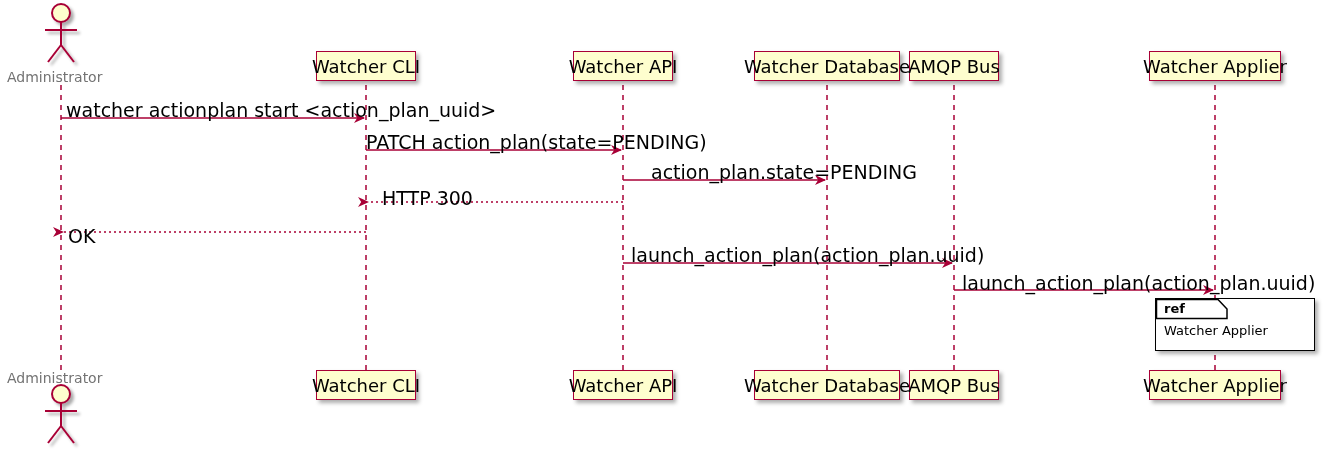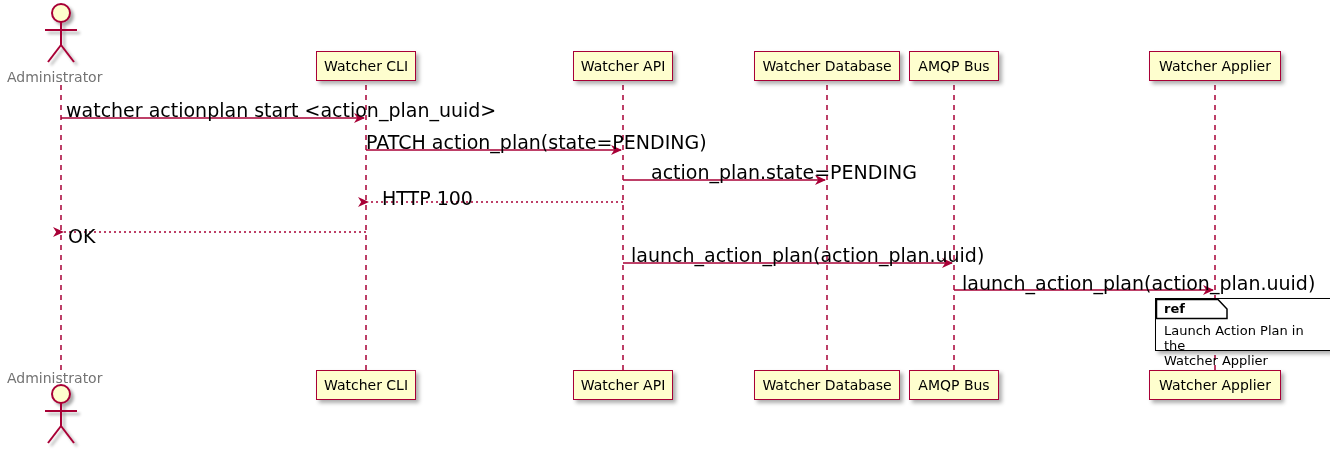--- a/index.html
+++ b/index.html
@@ -29,21 +29,21 @@
     line-height: 1;
   }
   .participant-box {
     position: absolute;
     background: #FEFECE;
     border: 1.5px solid #A80036;
     box-sizing: border-box;
     display: flex;
     align-items: center;
     justify-content: center;
-    font-size: 14px;
+    font-size: 18px;
     color: #000000;
     white-space: nowrap;
     box-shadow: 3px 3px 4px rgba(0,0,0,0.32);
   }
   .actor-label {
     position: absolute;
     font-size: 14px;
     color: #737373;
     white-space: nowrap;
     line-height: 1;
@@ -161,27 +161,26 @@
 <div class="participant-box" style="left:1149px; top:370px; width:132px; height:30px;">
   <span>Watcher Applier</span>
 </div>
 
 <div class="actor-label" style="left:7px; top:70px;">Administrator</div>
 <div class="actor-label" style="left:7px; top:371px;">Administrator</div>
 
 <div class="msg-label" style="left:66px; top:101px;">watcher actionplan start &lt;action_plan_uuid&gt;</div>
 <div class="msg-label" style="left:366px; top:133px;">PATCH action_plan(state=PENDING)</div>
 <div class="msg-label" style="left:631px; top:163px;margin-left:20px;">action_plan.state=PENDING</div>
-<div class="msg-label" style="left:382px; top:189px;">HTTP 100</div>
+<div class="msg-label" style="left:382px; top:189px;">HTTP 300</div>
 <div class="msg-label" style="left:68px; top:219px;margin-top:8px;">OK</div>
 <div class="msg-label" style="left:631px; top:246px;">launch_action_plan(action_plan.uuid)</div>
 <div class="msg-label" style="left:962px; top:274px;">launch_action_plan(action_plan.uuid)</div>
 
-<div class="ref-frame" style="left:1155px; top:298px; width:176px; height:53px;padding-left:44px;">
+<div class="ref-frame" style="left:1155px; top:298px; width:160px; height:53px;padding-left:44px;">
   <svg width="160" height="53" viewBox="0 0 160 53" style="position:absolute;left:-1.5px;top:-1.5px;" xmlns="http://www.w3.org/2000/svg">
     <path d="M1.5,1.5 L63,1.5 L72,11 L72,20.5 L1.5,20.5 z" fill="#FFFFFF" stroke="#000000" stroke-width="1.5"></path>
   </svg>
   <div class="ref-tab-label">ref</div>
   <div class="ref-body">
-    <div>Launch Action Plan in the</div>
     <div>Watcher Applier</div>
   </div>
 </div>
 
 </body></html>

